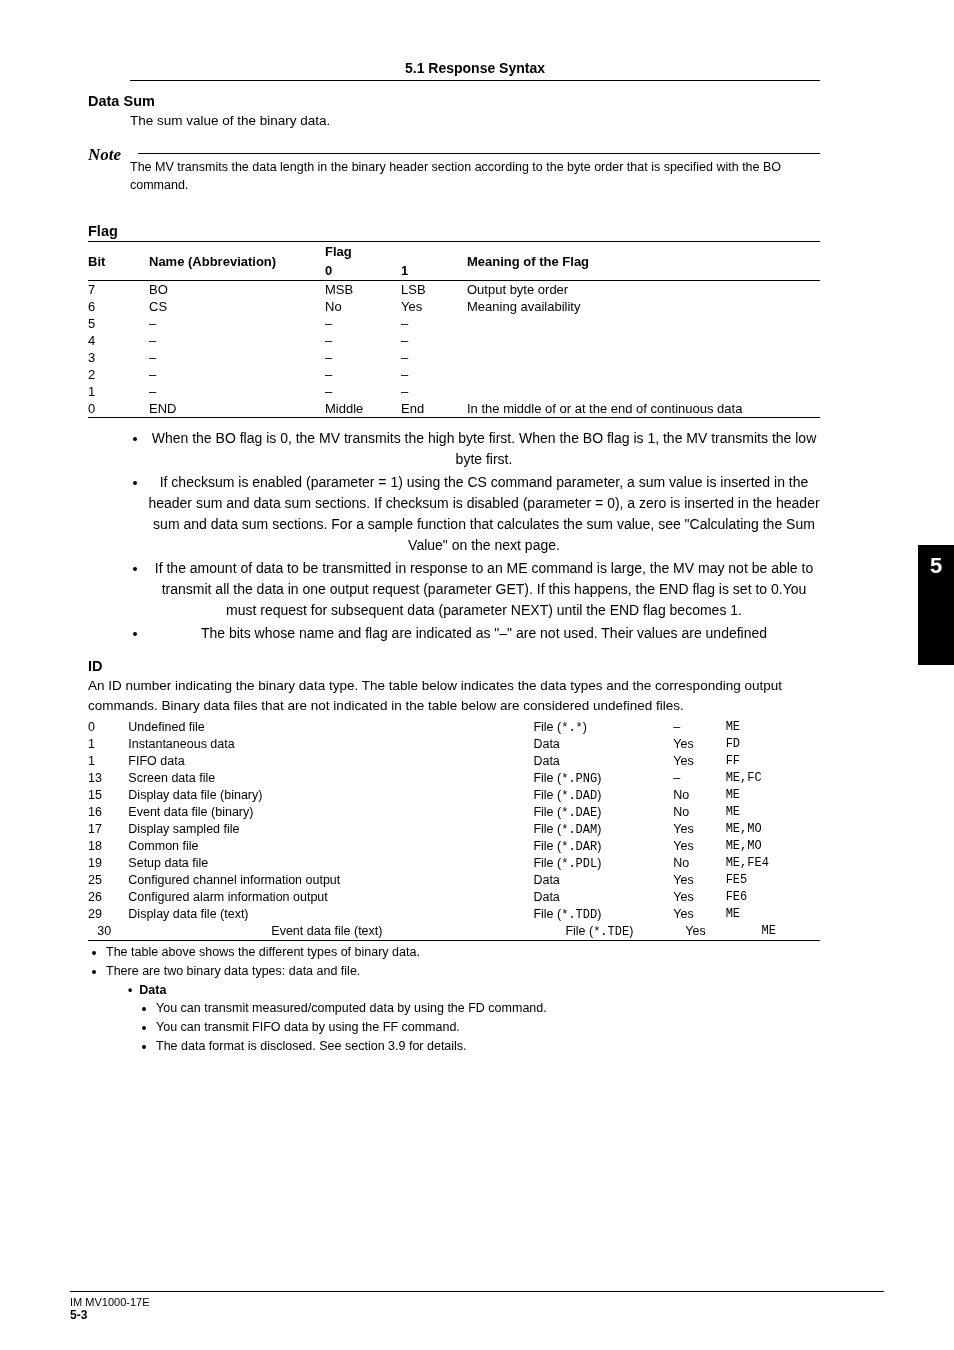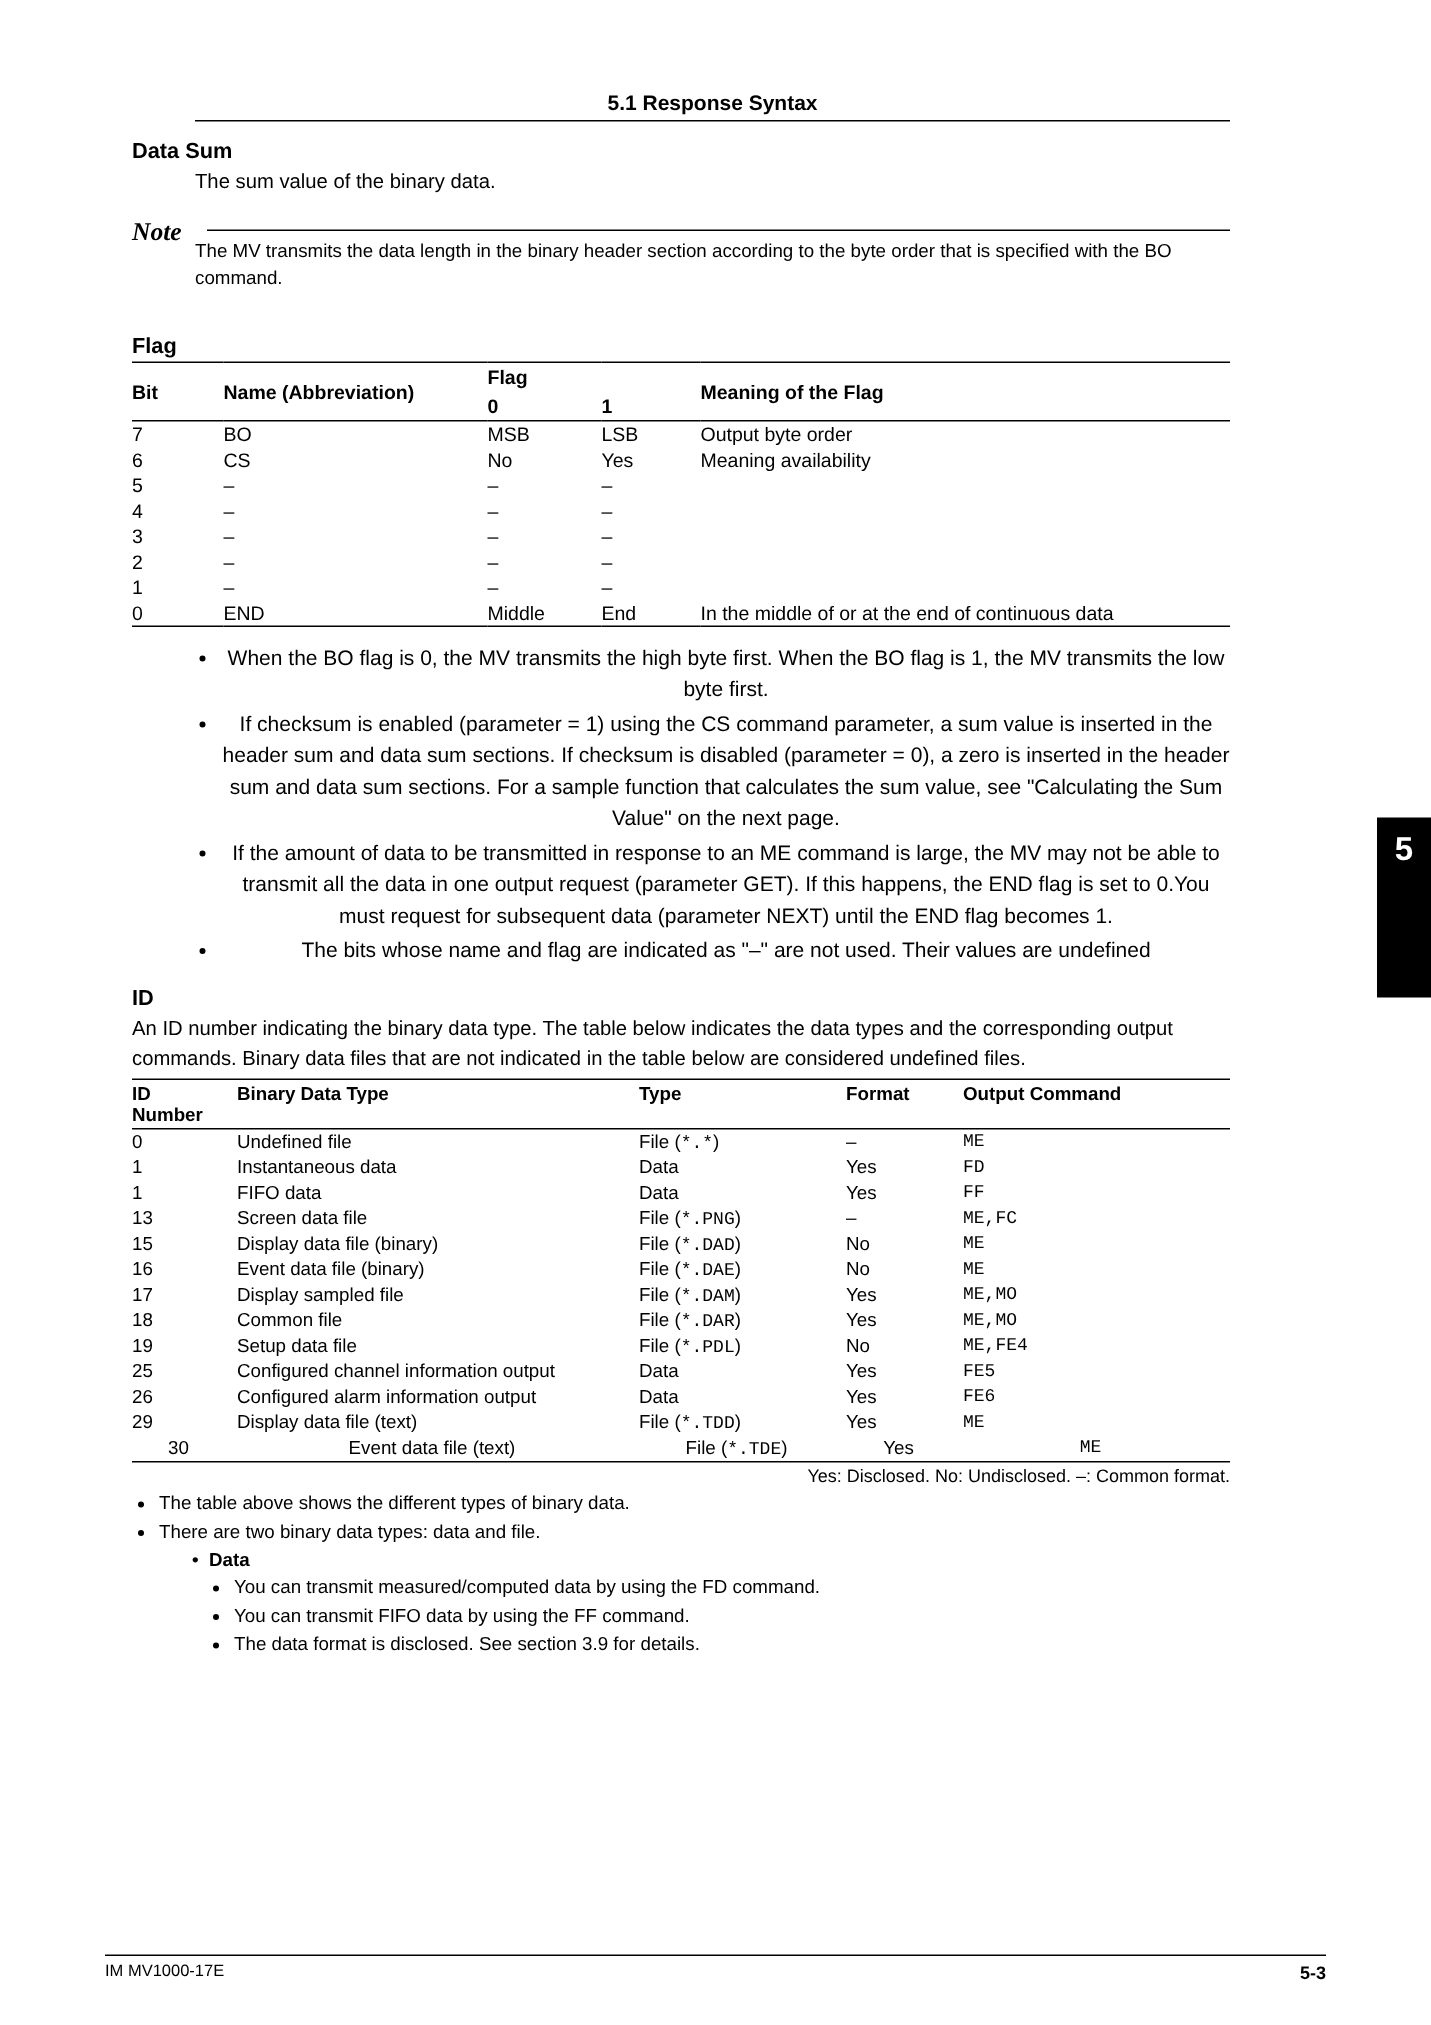--- a/index.html
+++ b/index.html
@@ -166,20 +166,21 @@
   .footer {
     position: absolute;
     bottom: 28px;
     left: 70px;
     right: 70px;
     border-top: 1px solid #000;
     padding-top: 4px;
     font-size: 11px;
     display: flex;
     justify-content: space-between;
+    flex-direction: column;
   }
   .footer .pnum { font-weight: bold; font-size: 12px;}
 </style>
 </head>
 <body>
 
 <div class="page">
 
   <div class="side-tab">
     <div class="num">5</div>
@@ -277,27 +278,20 @@
       <li>If checksum is enabled (parameter = 1) using the CS command parameter, a sum value is inserted in the header sum and data sum sections. If checksum is disabled (parameter = 0), a zero is inserted in the header sum and data sum sections. For a sample function that calculates the sum value, see "Calculating the Sum Value" on the next page.</li>
       <li>If the amount of data to be transmitted in response to an ME command is large, the MV may not be able to transmit all the data in one output request (parameter GET). If this happens, the END flag is set to 0.You must request for subsequent data (parameter NEXT) until the END flag becomes 1.</li>
       <li>The bits whose name and flag are indicated as "–" are not used. Their values are undefined</li>
     </ul>
 
     <div class="h2">ID</div>
     <div class="body-text" style="margin-left:-42px">An ID number indicating the binary data type. The table below indicates the data types and the corresponding output commands. Binary data files that are not indicated in the table below are considered undefined files.</div>
 
     <table class="id-table">
       <tbody>
-          <tr>
-        <th style="width:62px"><span>ID Number</span></th>
-        <th style="width:260px">Binary Data Type</th>
-        <th style="width:130px">Type</th>
-        <th style="width:70px">Format</th>
-        <th><span>Output Command</span></th>
-      </tr>
       <tr>
             <td>0</td>
             <td>Undefined file</td>
             <td><span>File (</span><span class="mono">*.*</span><span>)</span></td>
             <td>–</td>
             <td class="mono">ME</td>
           </tr>
       <tr>
             <td>1</td>
             <td>Instantaneous data</td>
@@ -377,21 +371,20 @@
           </tr>
       <tr class="last">
             <td>30</td>
             <td>Event data file (text)</td>
             <td><span>File (</span><span class="mono">*.TDE</span><span>)</span></td>
             <td>Yes</td>
             <td class="mono">ME</td>
           </tr>
     </tbody>
       </table>
-    <div class="legend">Yes: Disclosed. No: Undisclosed. –: Common format.</div>
 
     <ul class="bottom">
       <li>The table above shows the different types of binary data.</li>
       <li>
         <span>There are two binary data types: data and file.</span>
         <ul>
           <li><span class="lbl">• &nbsp;</span><span class="lbl">Data</span>
             <ul>
               <li>You can transmit measured/computed data by using the FD command.</li>
               <li>You can transmit FIFO data by using the FF command.</li>

